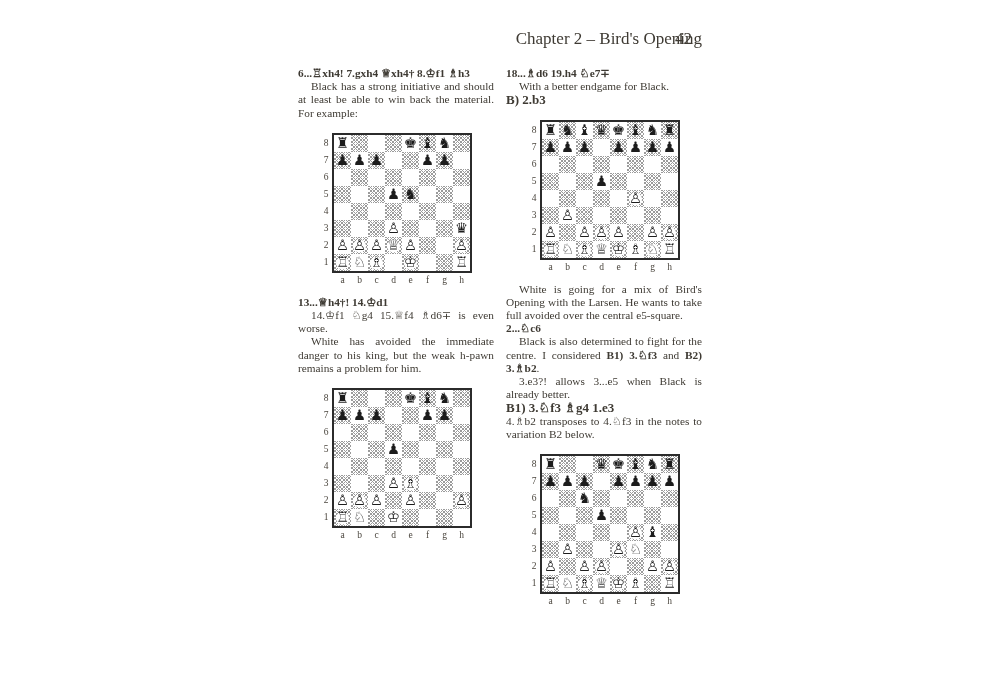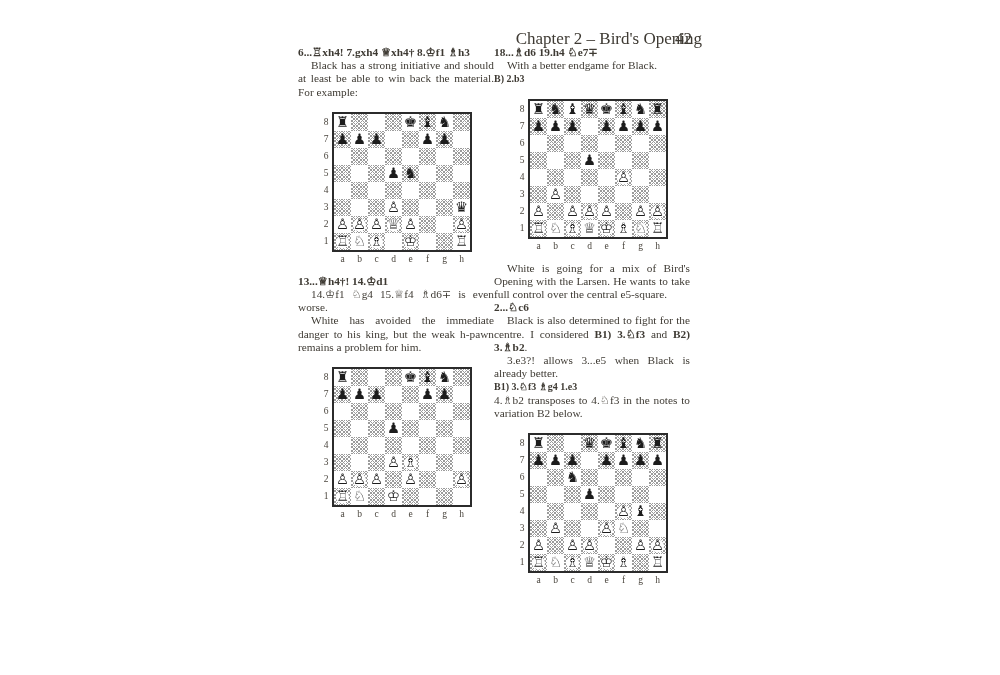--- a/index.html
+++ b/index.html
@@ -23,34 +23,36 @@
     font-size: 17px;
     line-height: 14px;
   }
   .pagenum {
     position: absolute;
     right: 10px;
     top: 0;
   }
   .columns {
     display: flex;
+    gap: 12px;
+    margin-top: 21px;
   }
   .col {
     width: 196px;
     font-size: 11.3px;
     line-height: 13.2px;
   }
   .col p { margin: 0; text-align: justify; }
   .indent { text-indent: 13px; }
   .moves { font-weight: bold; }
   .gap { margin-top: 12px; }
   .heading {
     text-align: center;
     font-weight: bold;
-    font-size: 10px;
+    font-size: 13px;
     margin: 14px 0 9px 0;
   }
   
   figure.diagram {
     margin: 13px auto 9px auto;
     width: 152px;
   }
   .dwrap { display: flex; }
   .ranklabels {
     width: 12px;
@@ -439,21 +441,21 @@
             <span>a</span>
             <span>b</span>
             <span>c</span>
             <span>d</span>
             <span>e</span>
             <span>f</span>
             <span>g</span>
             <span>h</span>
           </div>
         </figure>
-      <p class="indent gap">White is going for a mix of Bird's Opening with the Larsen. He wants to take full control over the central e5-square.</p>
+      <p class="indent gap">White is going for a mix of Bird's Opening with the Larsen. He wants to take full avoided over the central e5-square.</p>
       <p class="moves gap">2...♘c6</p>
       <p class="indent"><span>Black is also determined to fight for the centre. I considered </span><b>B1) 3.♘f3</b><span> and </span><b>B2) 3.♗b2</b><span>.</span></p>
       <p class="indent">3.e3?! allows 3...e5 when Black is already better.</p>
       <p class="heading">B1) 3.♘f3 ♗g4 1.e3</p>
       <p>4.♗b2 transposes to 4.♘f3 in the notes to variation B2 below.</p>
       <figure class="diagram">
           <div class="dwrap">
             <div class="ranklabels">
               <span>8</span>
               <span>7</span>

